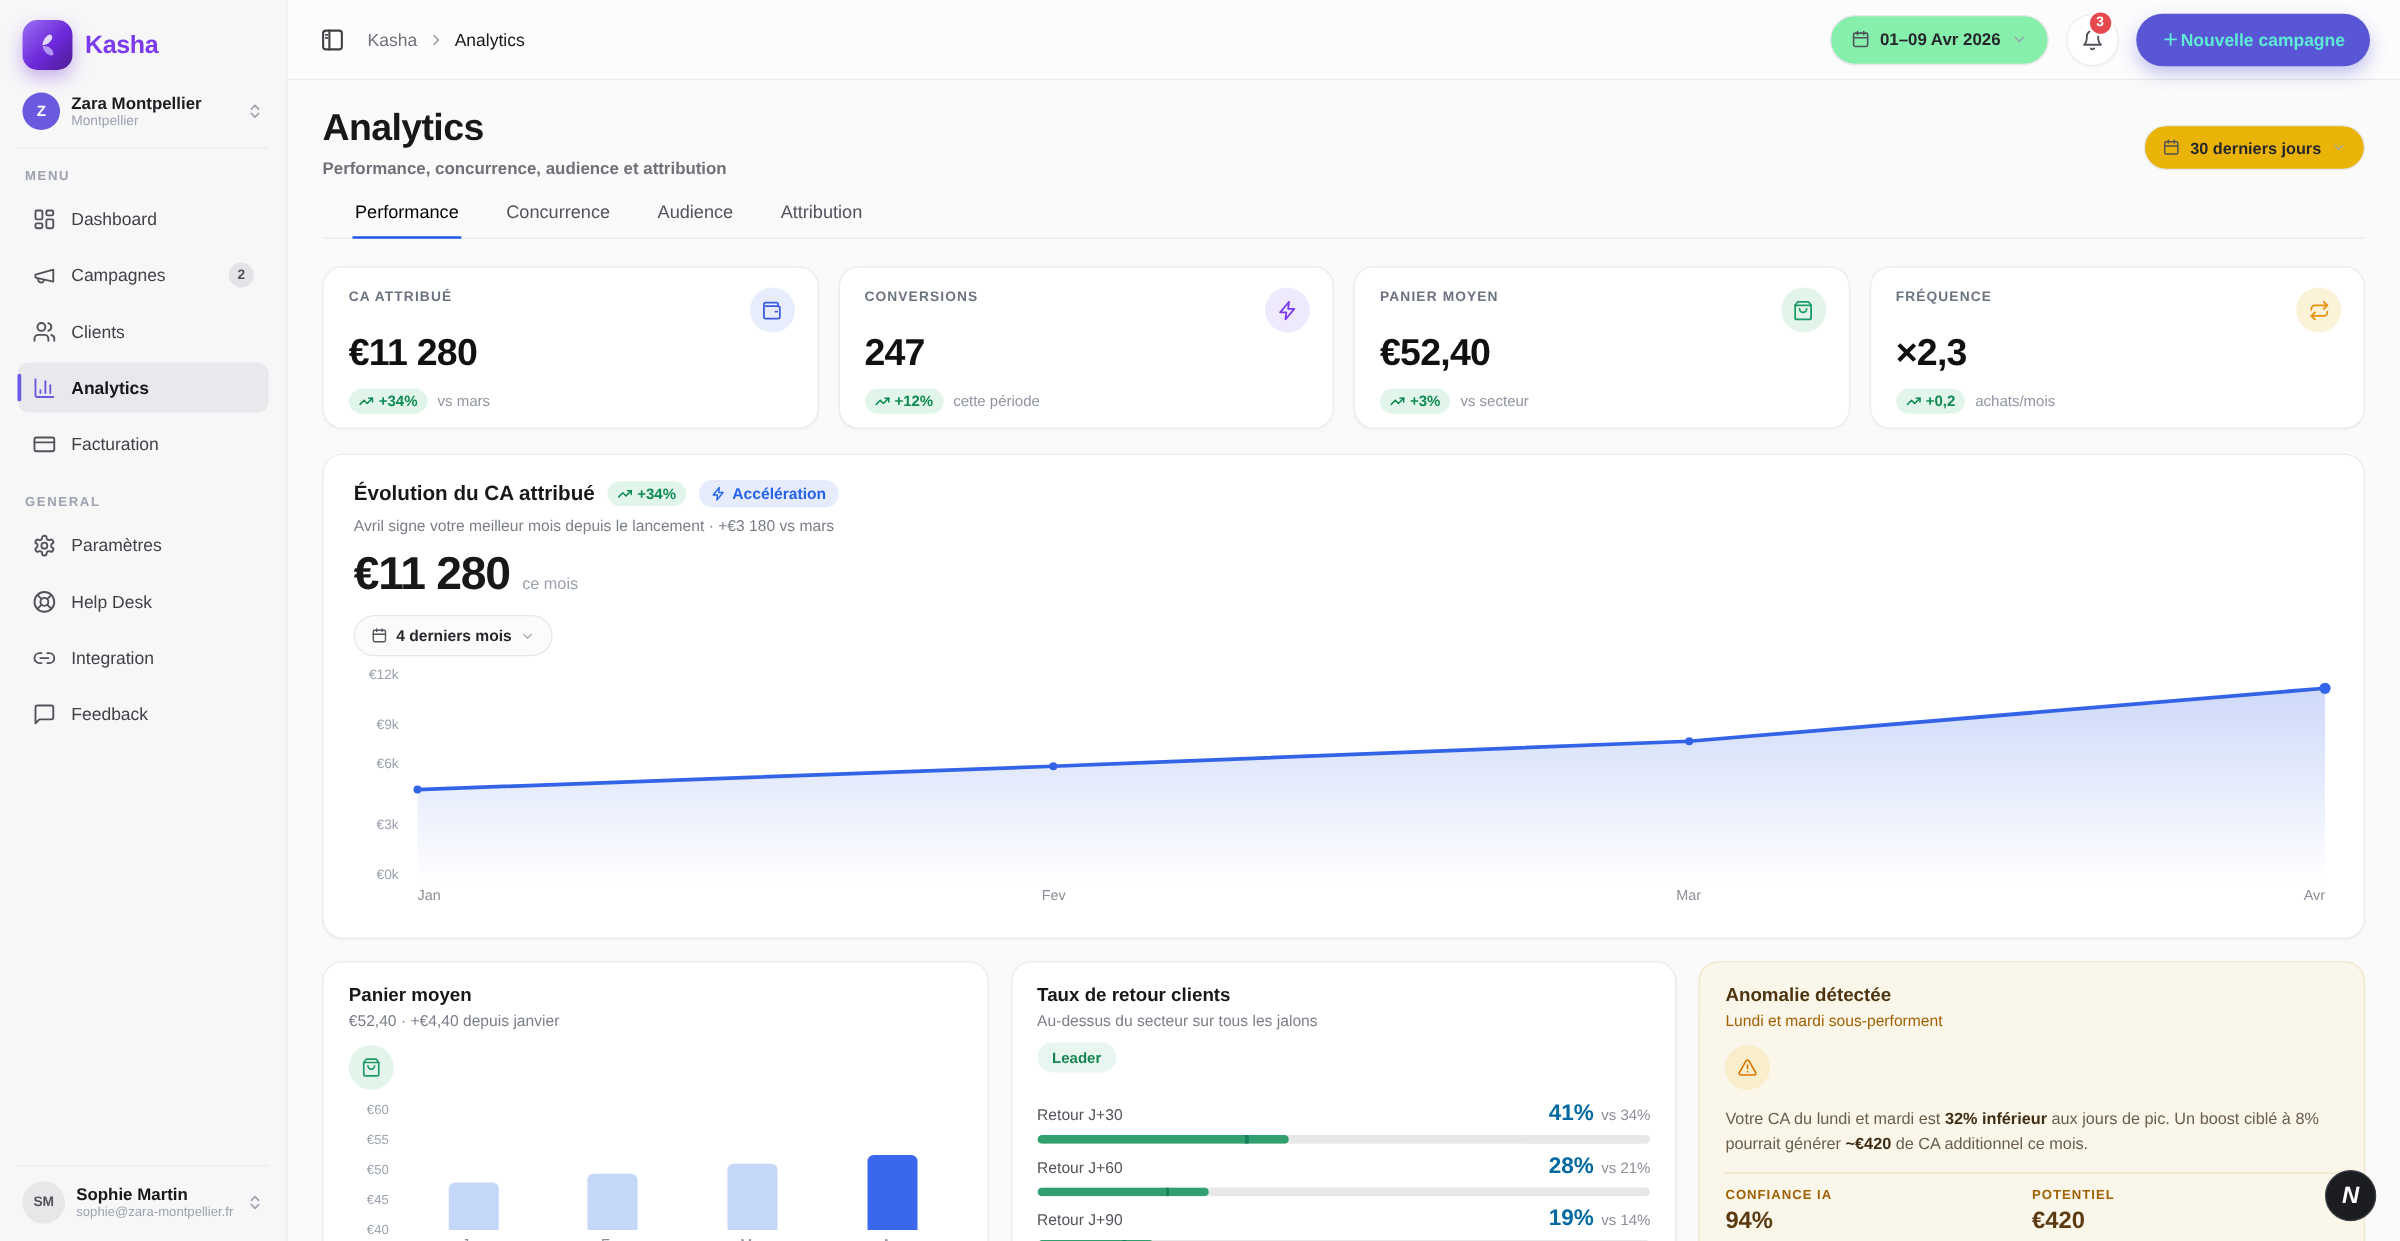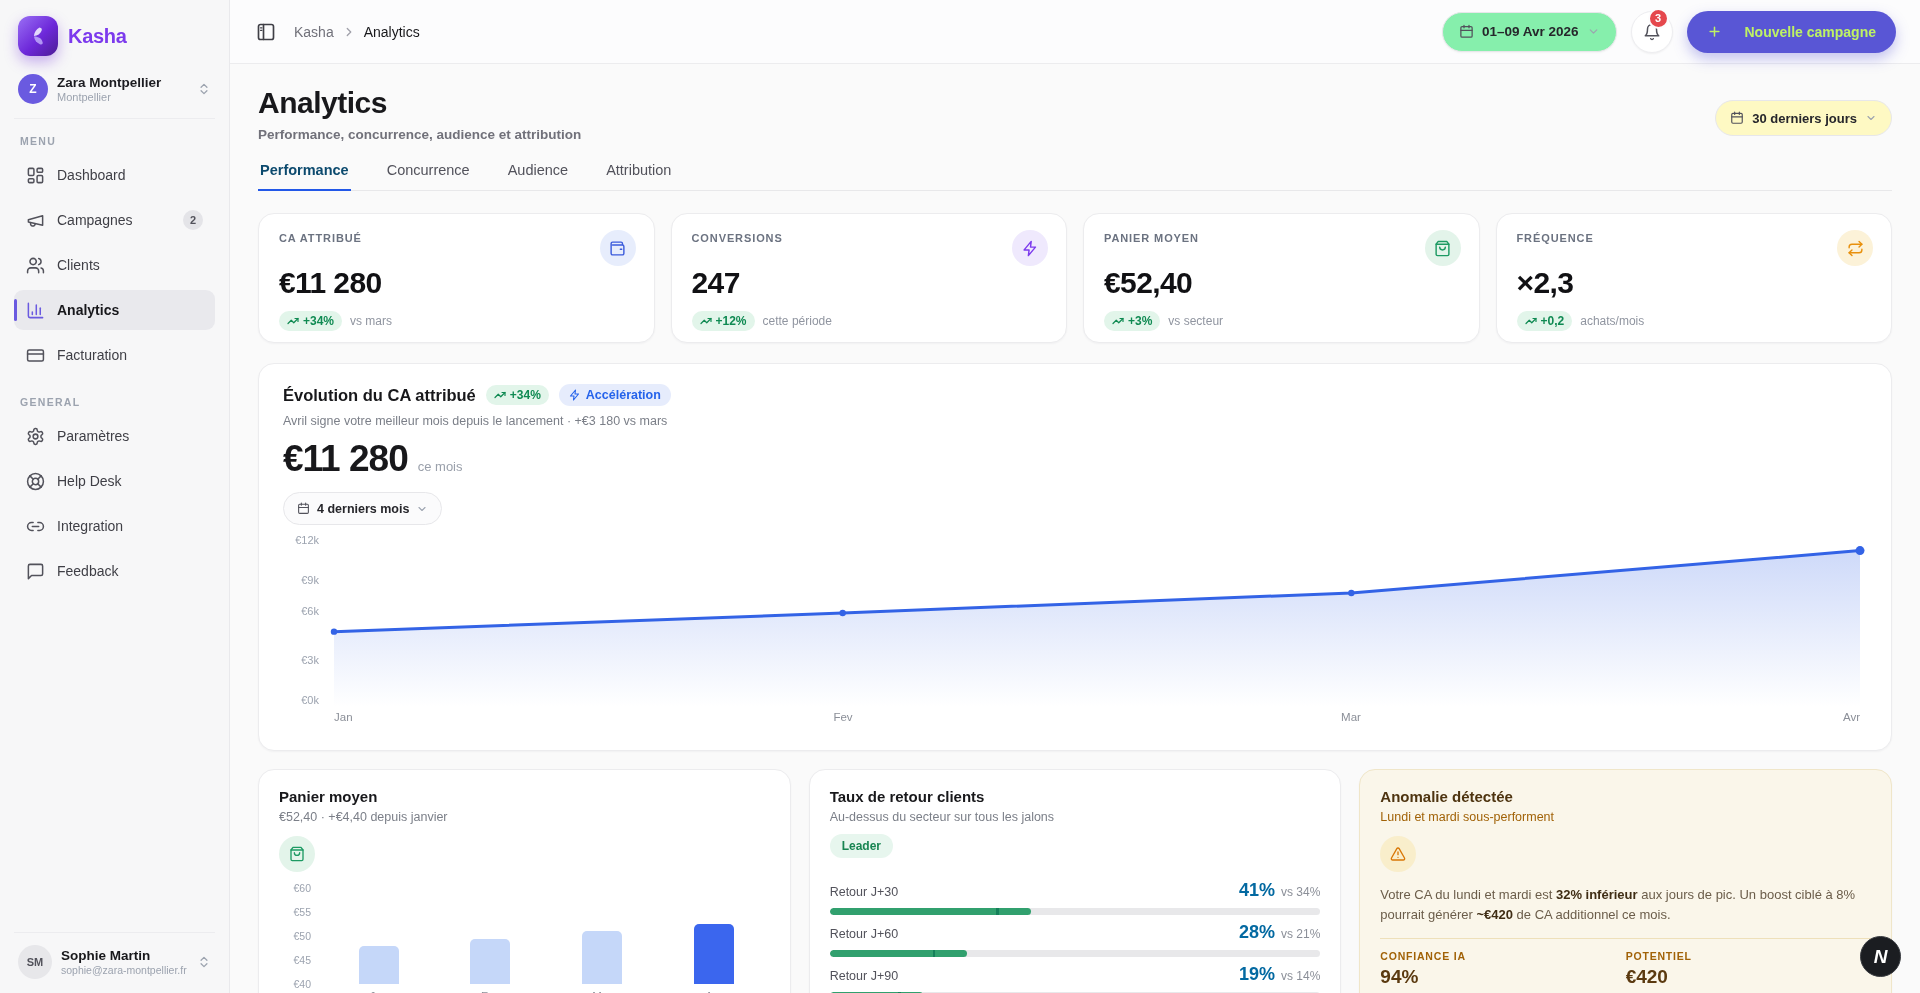--- a/index.html
+++ b/index.html
@@ -56,36 +56,36 @@
   .topbar-right { margin-left:auto; display:flex; align-items:center; gap:14px; }
   .pill-btn { display:flex; align-items:center; gap:8px; background:#86efac; border:1px solid #e7e7ea;
     border-radius:999px; height:40px; padding:0 16px; font-size:13.5px; font-weight:700; color:#26262b;
     box-shadow:0 1px 2px rgba(0,0,0,.04); cursor:pointer; }
   .bell-btn { position:relative; width:42px; height:42px; border-radius:50%; background:#fff;
     border:1px solid #eeeef1; box-shadow:0 1px 2px rgba(0,0,0,.05); display:flex; align-items:center;
     justify-content:center; color:#52525b; cursor:pointer; }
   .bell-badge { position:absolute; top:-4px; right:3px; background:#e5484d; color:#fff; font-size:11px;
     font-weight:700; width:21px; height:21px; border-radius:50%; border:2px solid #fcfcfd;
     display:flex; align-items:center; justify-content:center; }
-  .primary-btn { display:flex; align-items:center; gap:23px; background:#5956d5; color:#bef264; border:none;
+  .primary-btn { display:flex; align-items:center; gap:1px; background:#5956d5; color:#5eead4; border:none;
     border-radius:999px; height:42px; padding:0 20px; font-size:14px; font-weight:600; cursor:pointer;
     box-shadow:0 6px 14px rgba(89,86,213,.35); font-family:inherit; }
 
   .content { flex:1; padding:22px 28px 0; overflow:hidden; }
   .page-head { display:flex; align-items:flex-start; }
   .page-title { font-size:30px; font-weight:700; letter-spacing:-.5px; }
   .page-sub { font-size:13.5px; color:#71717a; margin-top:7px;font-weight:bold; }
   .period-pill { margin-left:auto; margin-top:14px; display:flex; align-items:center; gap:8px;
-    background:#fef9c3; border:1px solid #e7e7ea; border-radius:999px; height:36px; padding:0 14px;
+    background:#eab308; border:1px solid #e7e7ea; border-radius:999px; height:36px; padding:0 14px;
     font-size:13px; font-weight:600; color:#26262b; cursor:pointer; }
 
   .tabs { display:flex; gap:34px; margin-top:16px; border-bottom:1px solid #e8e8ea; }
   .tab { font-size:14.5px; font-weight:500; color:#52525b; padding:4px 2px 11px; cursor:pointer;
     border-bottom:2px solid transparent; margin-bottom:-1px; }
-  .tab.active { color:#0c4a6e; font-weight:700; border-bottom-color:#2258e8; }
+  .tab.active { color:#000000; font-weight:400; border-bottom-color:#2258e8;margin-left:24px; }
 
   .kpi-grid { display:grid; grid-template-columns:repeat(4,1fr); gap:16px; margin-top:22px; }
   .card { background:#fff; border:1px solid #ececee; border-radius:16px;
     box-shadow:0 1px 2px rgba(16,24,40,.04); }
   .kpi { position:relative; padding:18px 20px 16px; height:130px; }
   .kpi-label { font-size:11px; font-weight:700; letter-spacing:.9px; color:#6b7280; }
   .kpi-icon { position:absolute; top:16px; right:18px; width:36px; height:36px; border-radius:50%;
     display:flex; align-items:center; justify-content:center; }
   .kpi-value { font-size:30px; font-weight:800; letter-spacing:-.6px; margin-top:22px; color:#111114; }
   .kpi-foot { display:flex; align-items:center; gap:8px; margin-top:11px; }

